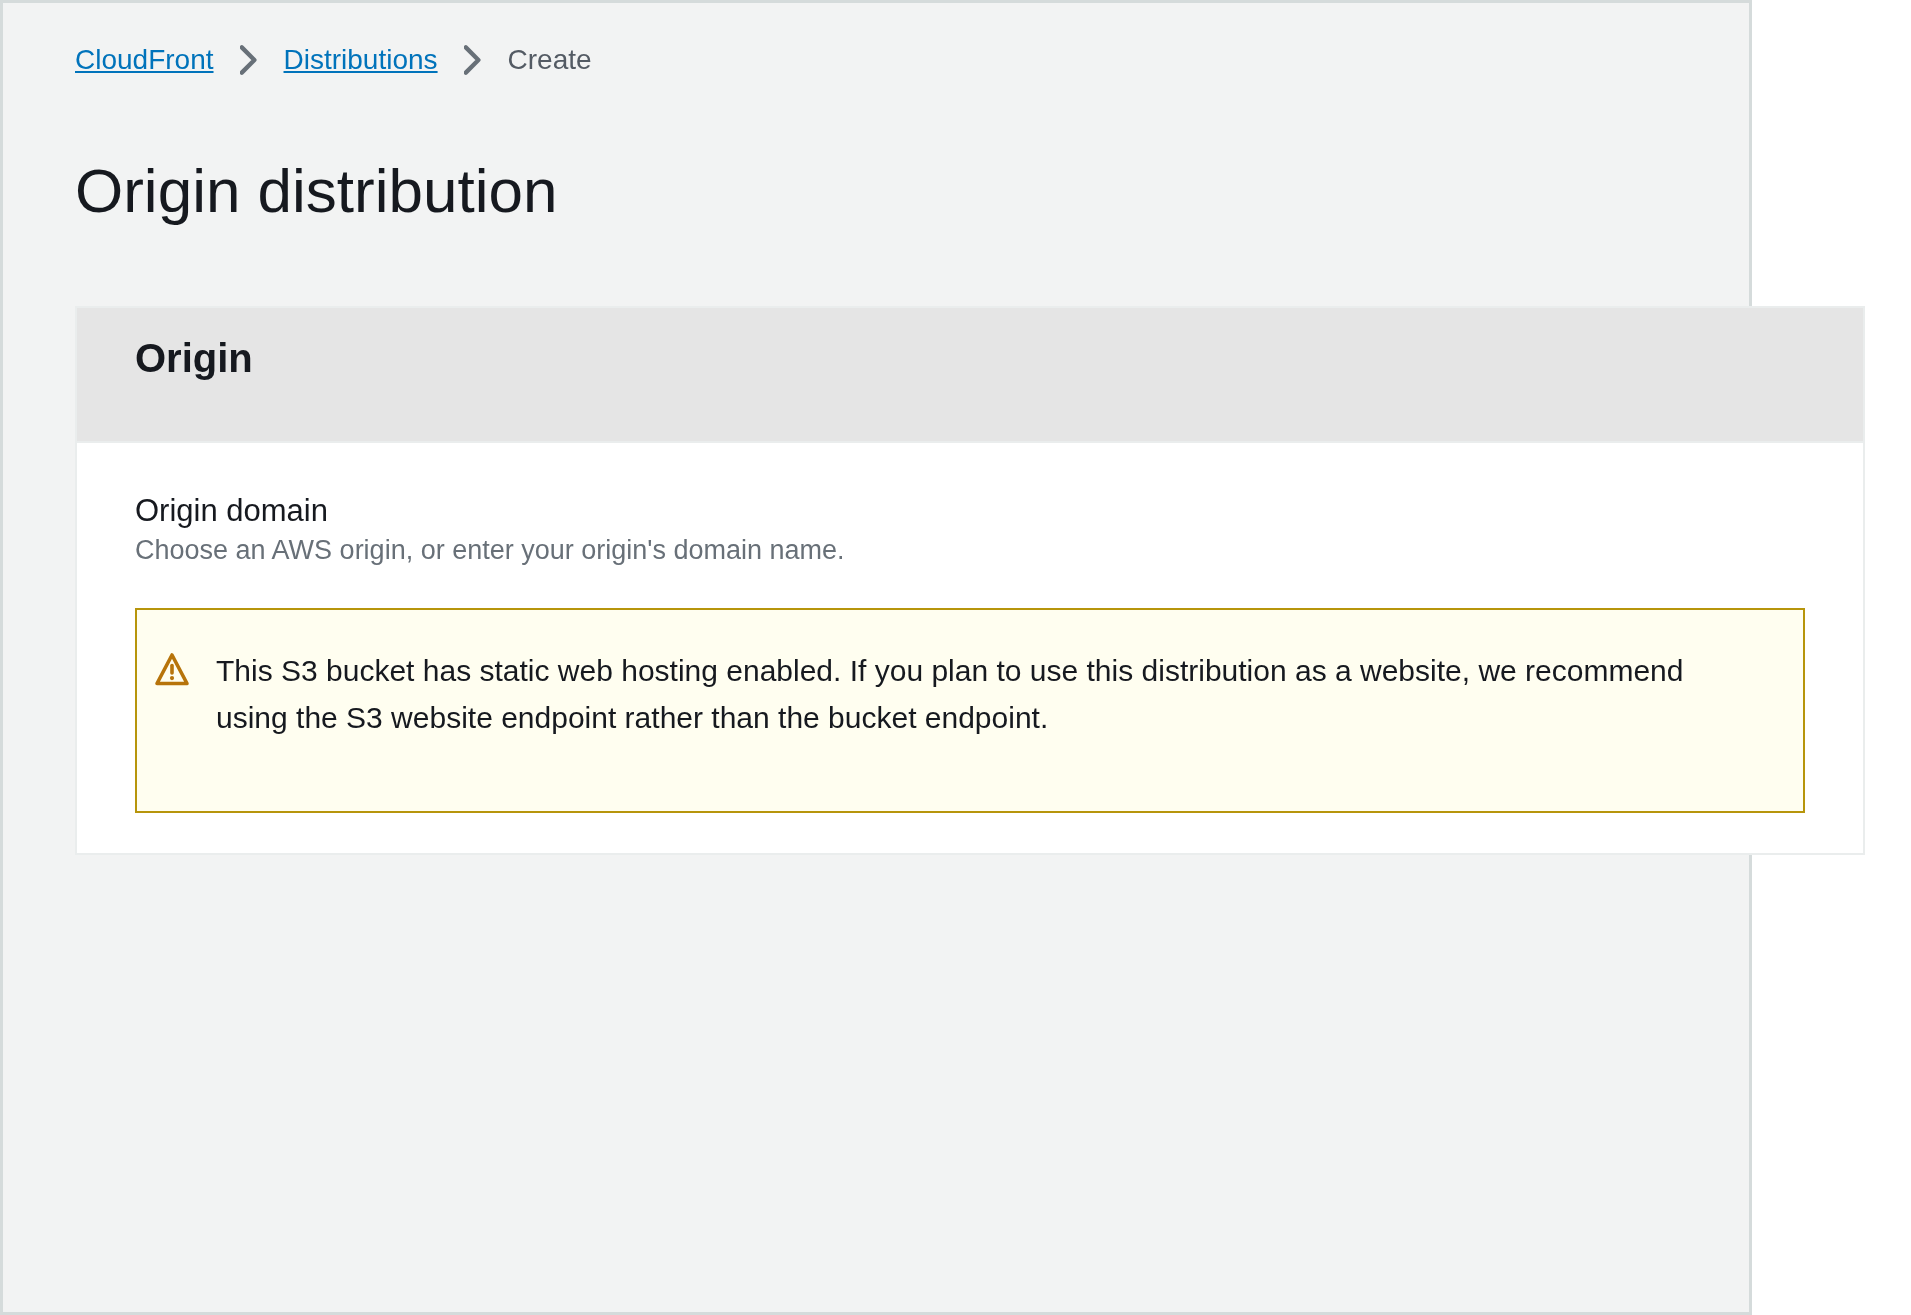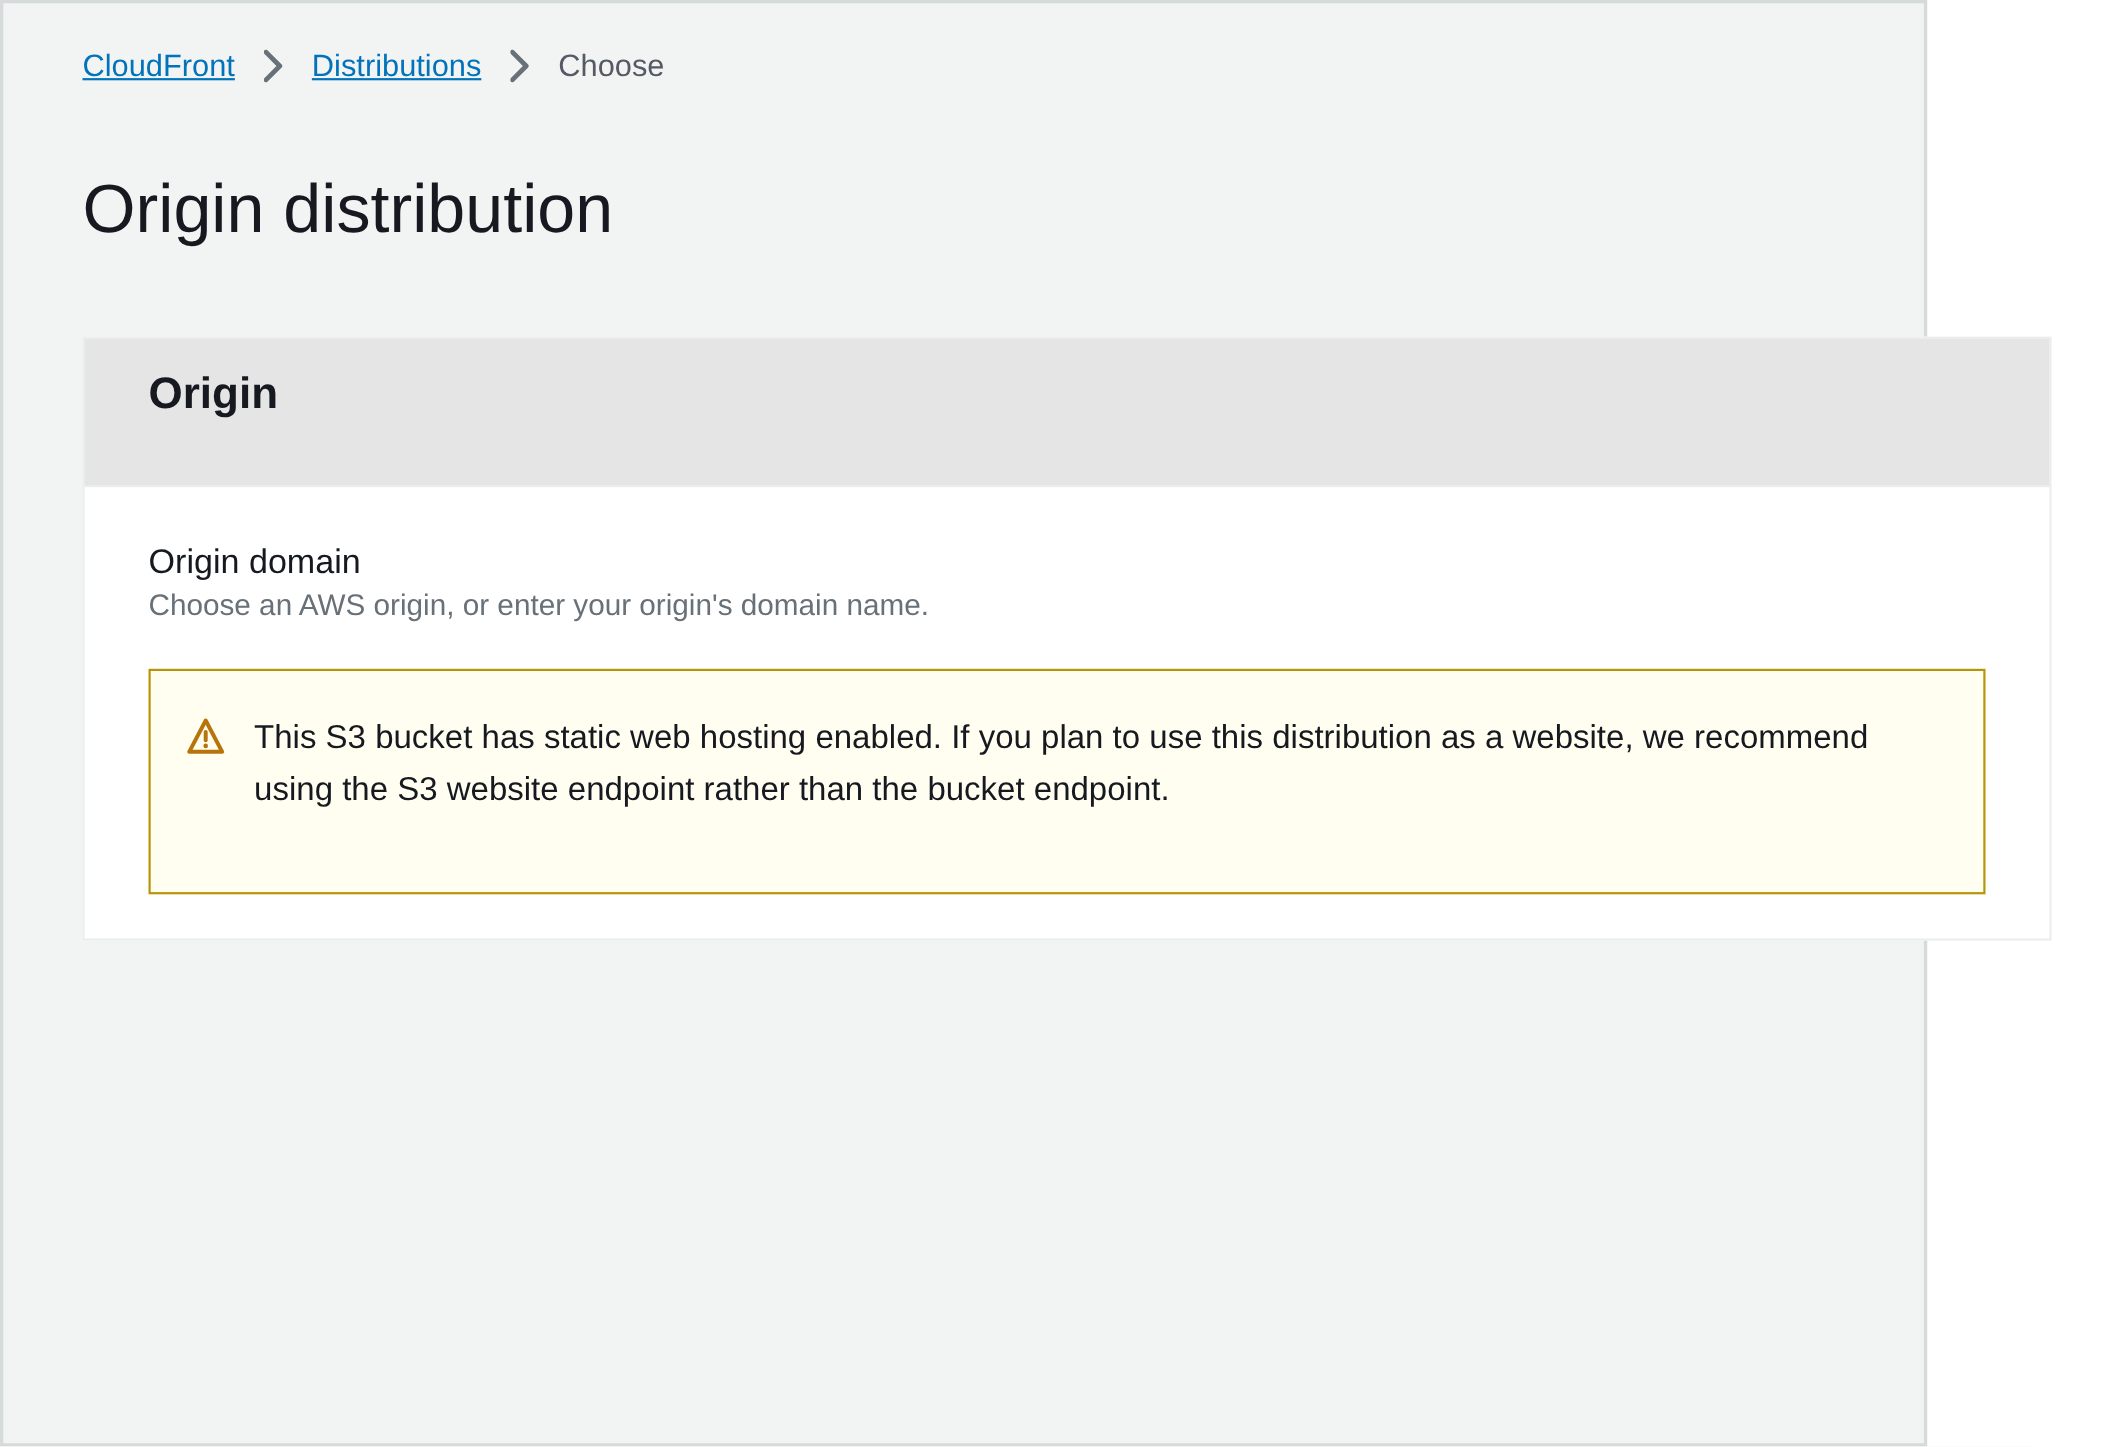--- a/index.html
+++ b/index.html
@@ -99,21 +99,21 @@
   }
   .input-wrap .clear-icon {
     color: #16191f;
     cursor: pointer;
     display: inline-flex;
   }
   .alert {
     margin-top: 42px;
     border: 2px solid #b7950b;
     background: #fffef0;
-    padding: 38px 40px 42px 32px;
+    padding: 38px 40px 42px 17px;
     display: flex;
     gap: 26px;
     position: relative;
   }
   .alert .warn-icon { flex: 0 0 auto; margin-top: 4px; }
   .alert-content { flex: 1; }
   .alert-text {
     font-size: 30px;
     line-height: 1.55;
     color: #16191f;
@@ -147,21 +147,21 @@
       <svg width="18" height="30" viewBox="0 0 10 16">
           <path d="M1 1 L8 8 L1 15" fill="none" stroke="currentColor" stroke-width="2.4" stroke-linecap="round" stroke-linejoin="round"></path>
         </svg>
     </span>
     <a>Distributions</a>
     <span class="chevron">
       <svg width="18" height="30" viewBox="0 0 10 16">
           <path d="M1 1 L8 8 L1 15" fill="none" stroke="currentColor" stroke-width="2.4" stroke-linecap="round" stroke-linejoin="round"></path>
         </svg>
     </span>
-    <span class="current">Choose</span>
+    <span class="current">Create</span>
   </nav>
 
   <h1 class="page-title">Origin distribution</h1>
 
   <section class="panel">
     <header class="panel-header">
       <h2>Origin</h2>
     </header>
     <div class="panel-body">
 

